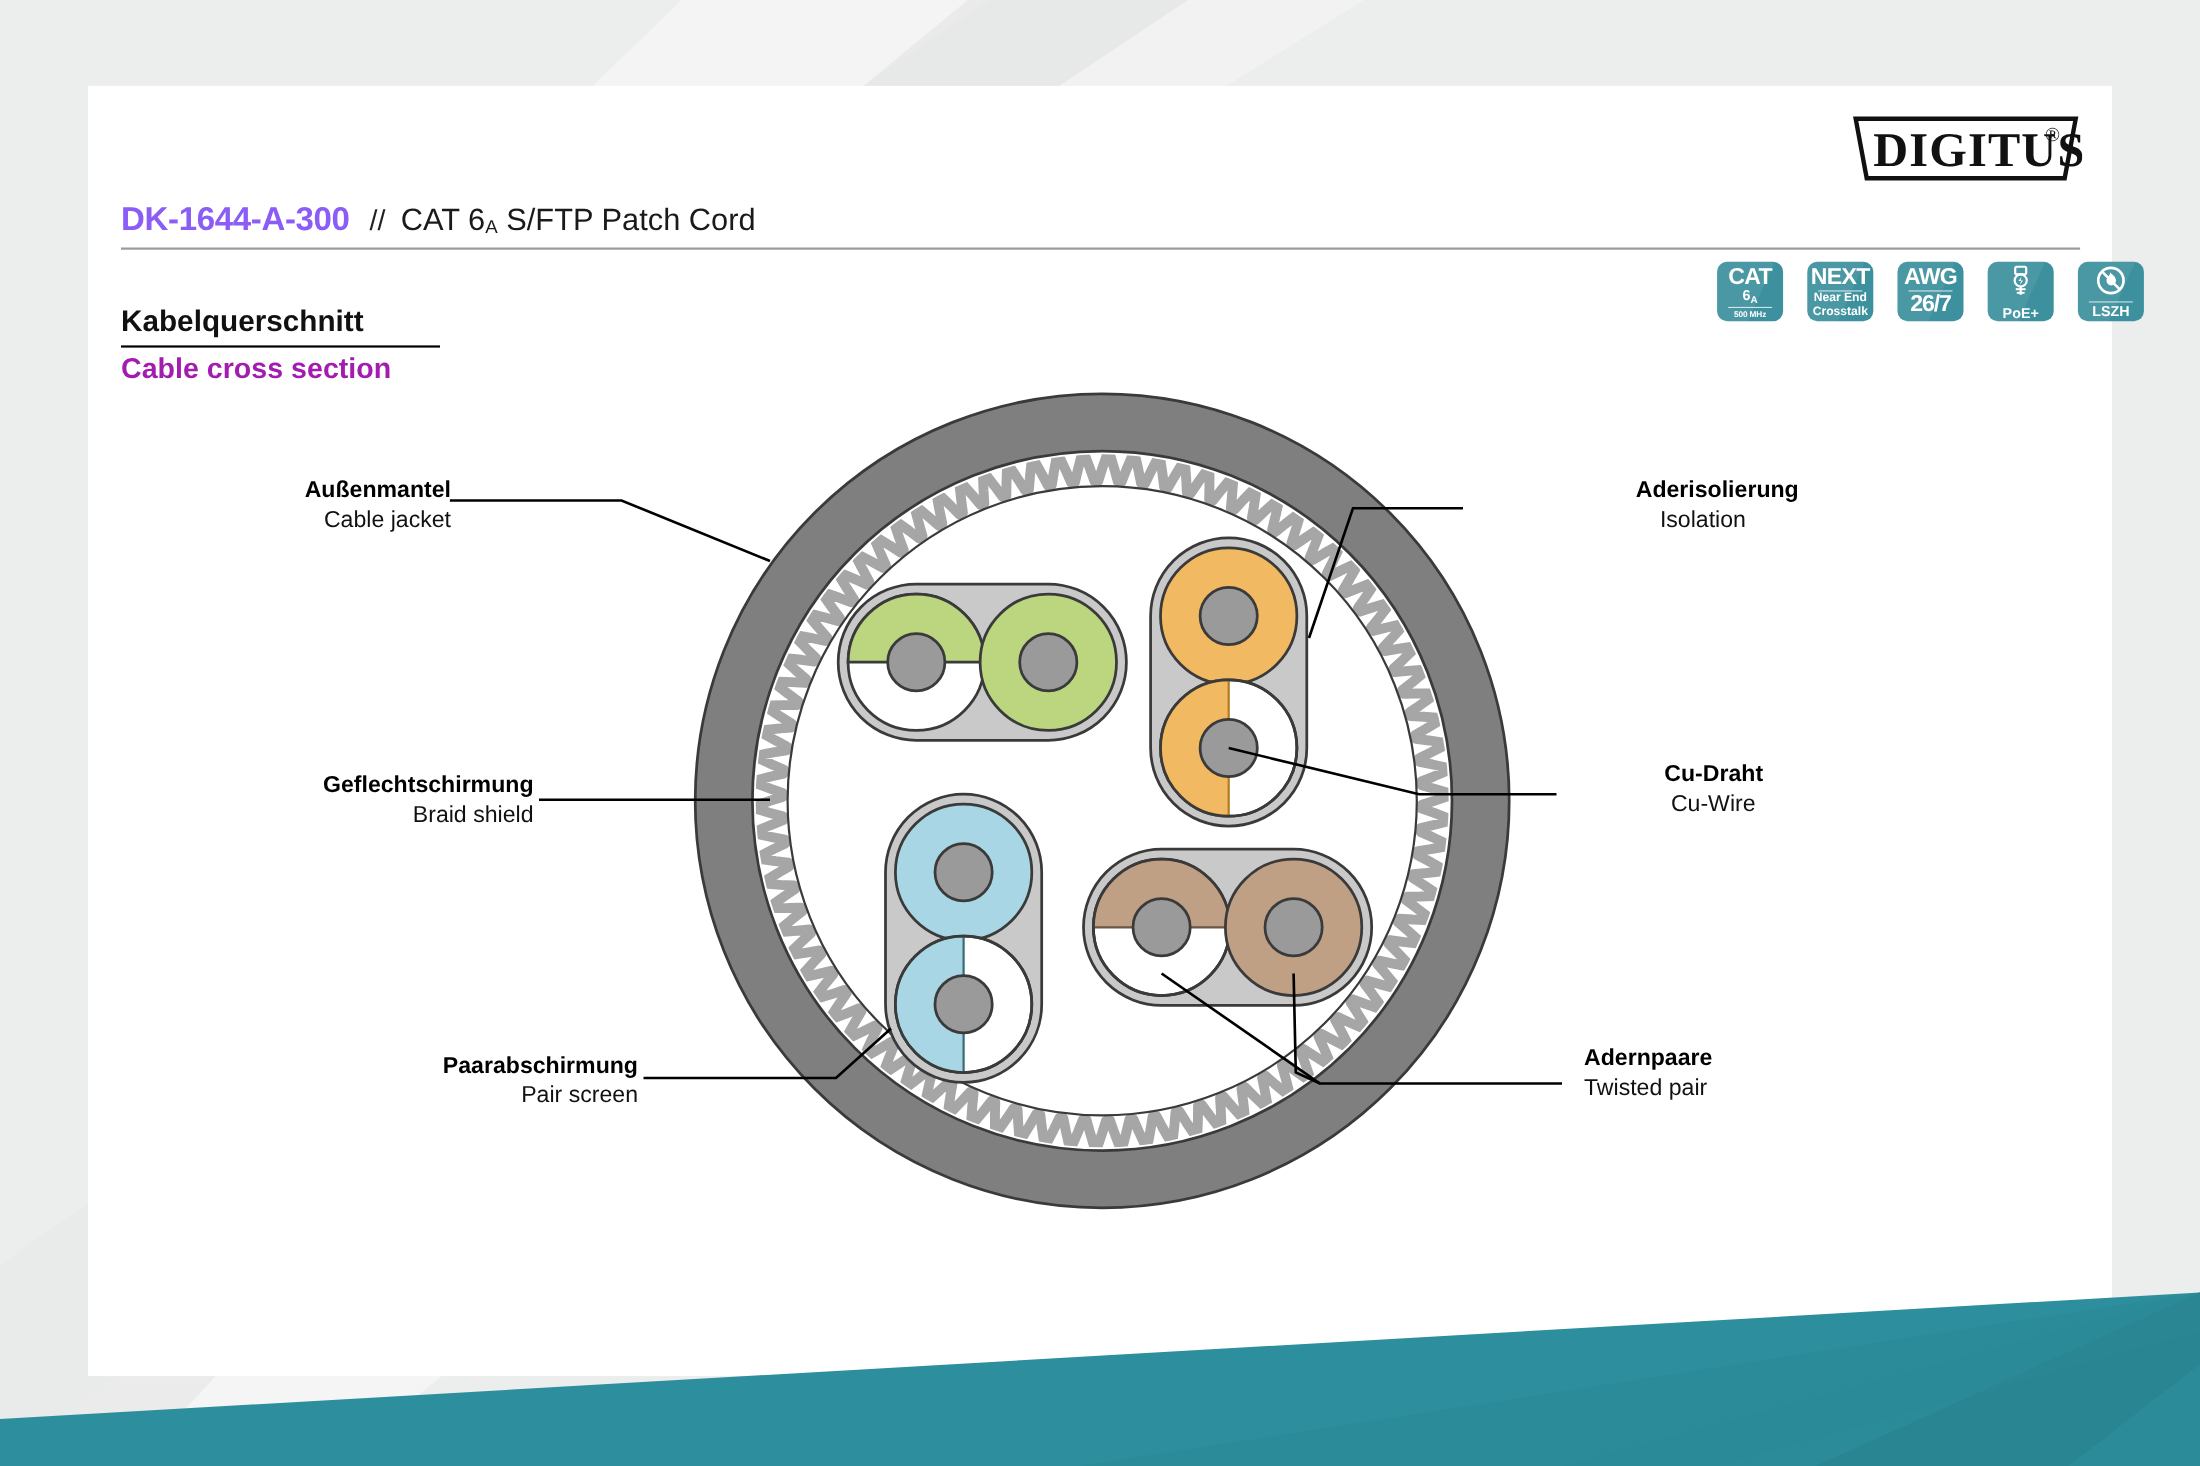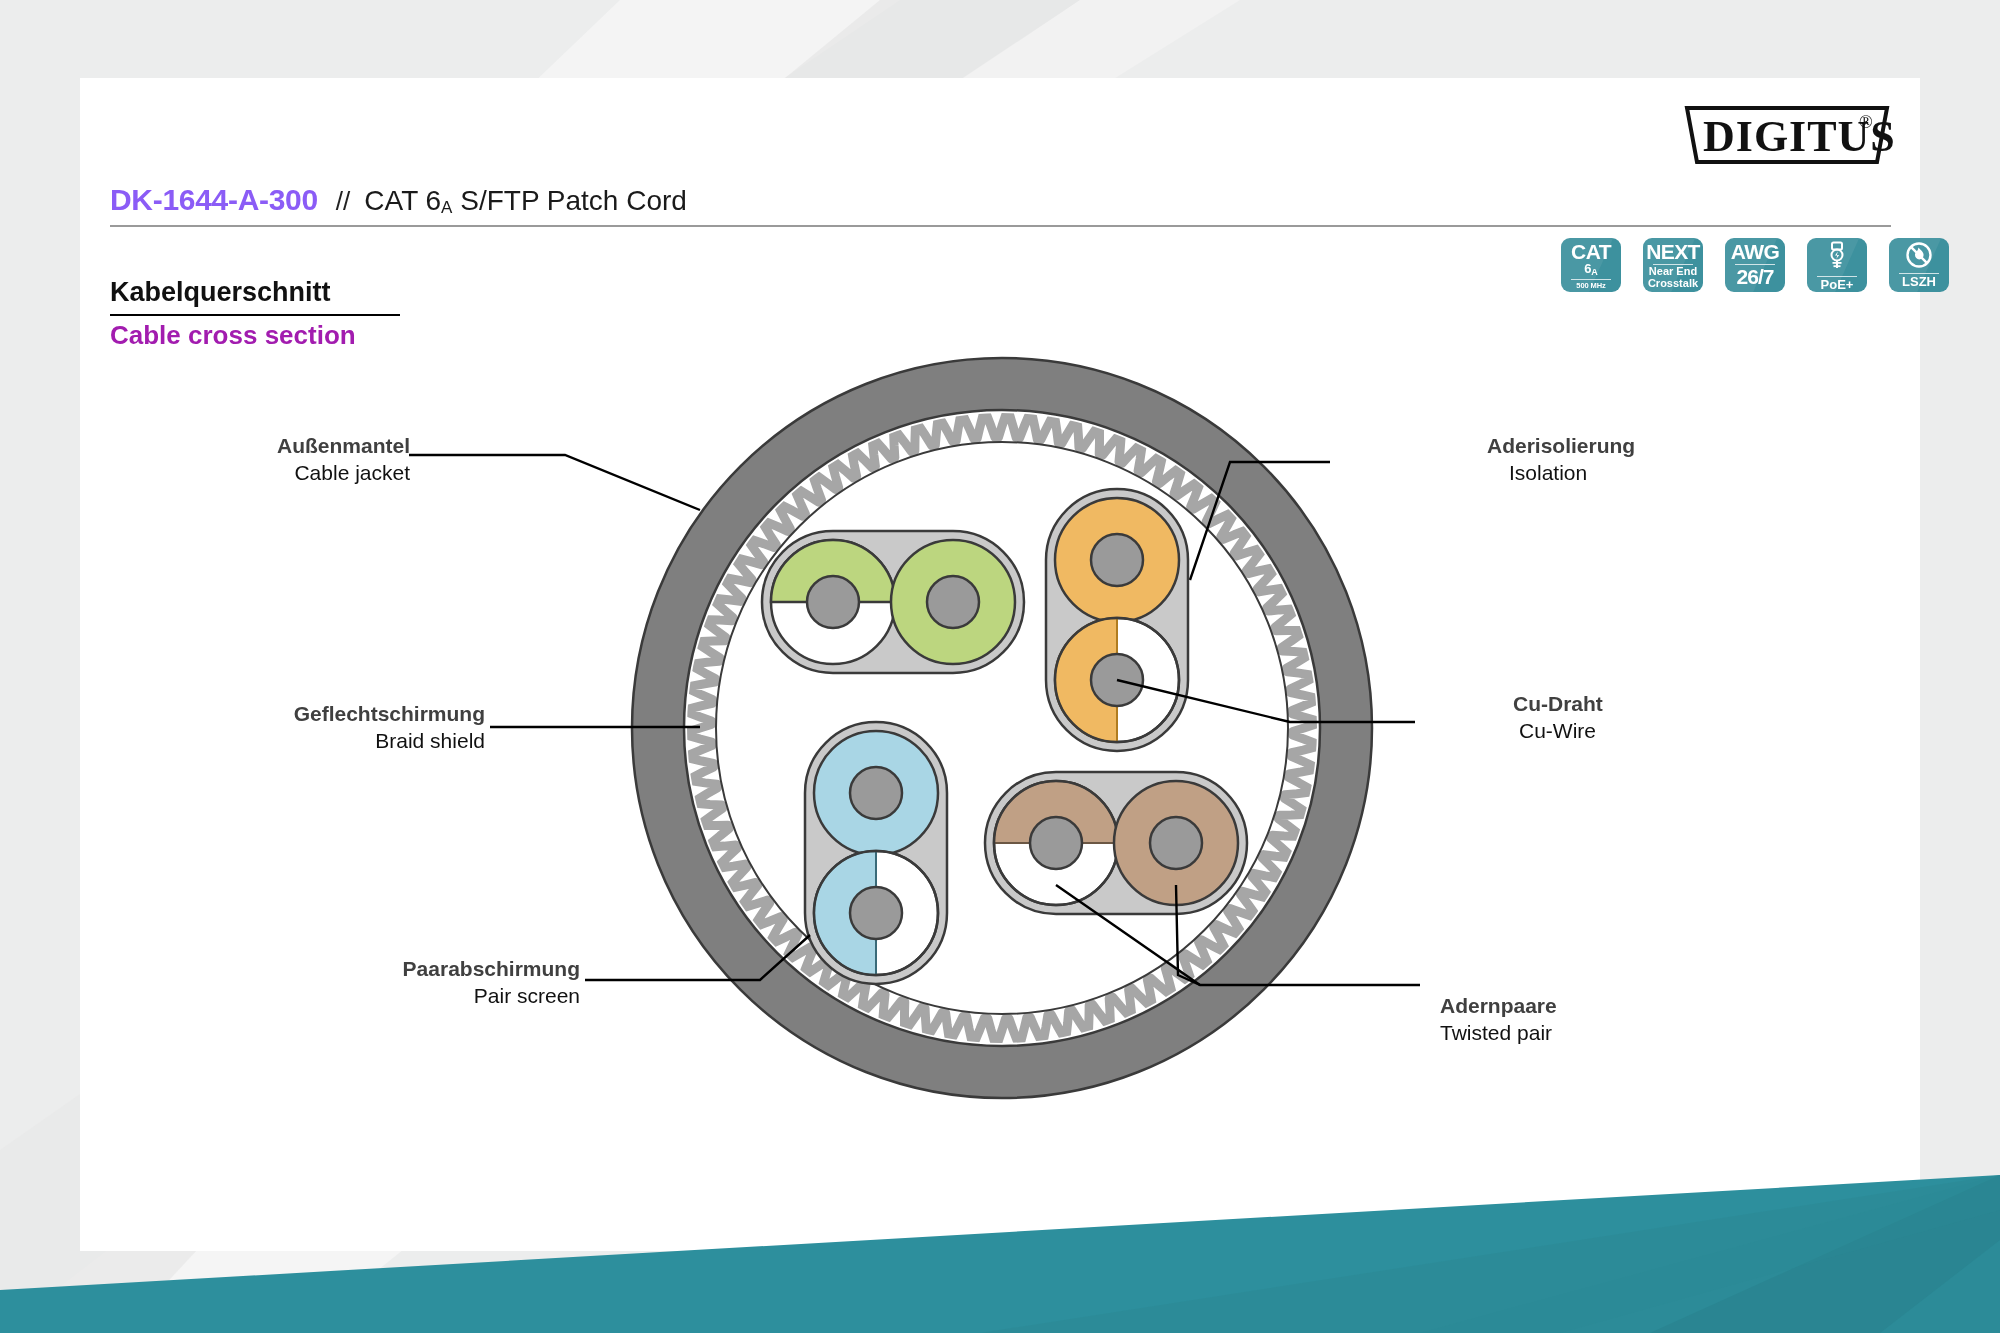--- a/index.html
+++ b/index.html
@@ -61,21 +61,21 @@
     position:absolute;left:110px;top:277px;font-size:27px;font-weight:bold;color:#111;
   }
   .h-rule{position:absolute;left:110px;top:314px;width:290px;height:1.5px;background:#000;}
   .h-en{
     position:absolute;left:110px;top:320px;font-size:26px;font-weight:bold;color:#a21caf;
   }
   
   .diagram{position:absolute;left:0;top:0;width:2000px;height:1333px;pointer-events:none;}
   
   .lbl{position:absolute;}
-  .lbl .de{font-weight:bold;font-size:21px;color:#404040;line-height:27px;white-space:nowrap;}
+  .lbl .de{font-weight:bold;font-size:21px;color:#000000;line-height:27px;white-space:nowrap;}
   .lbl .en{font-weight:400;font-size:21px;color:#111;line-height:27px;white-space:nowrap;}
   .lbl.right{text-align:left;}
   .lbl.leftal{text-align:right;}
 </style>
 </head>
 <body>
 
 <div class="bg">
   <svg width="2000" height="1333" viewBox="0 0 2000 1333">
     <rect x="0" y="0" width="2000" height="1333" fill="#eceded"></rect>
@@ -277,16 +277,16 @@
 <div class="lbl right" style="left:1487px;top:432px;width:330px;">
   <div class="de">Aderisolierung</div>
   <div class="en" style="padding-left:22px">Isolation</div>
 </div>
 
 <div class="lbl right" style="left:1513px;top:690px;width:330px;">
   <div class="de">Cu-Draht</div>
   <div class="en" style="padding-left:6px">Cu-Wire</div>
 </div>
 
-<div class="lbl right" style="left:1440px;top:948px;width:330px;margin-top:44px;">
+<div class="lbl right" style="left:1440px;top:948px;width:330px;">
   <div class="de">Adernpaare</div>
   <div class="en" style="padding-left:0px">Twisted pair</div>
 </div>
 
 </body></html>

